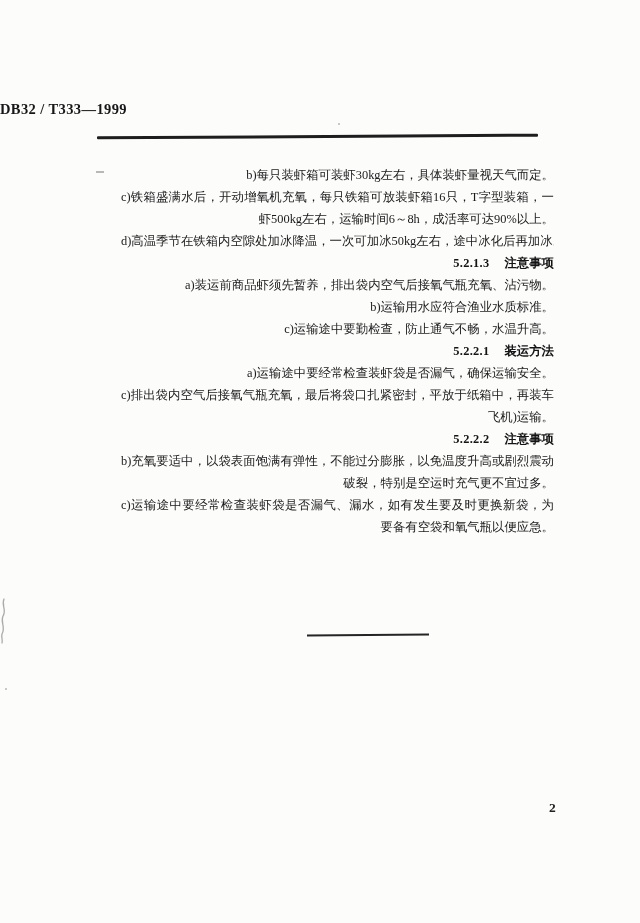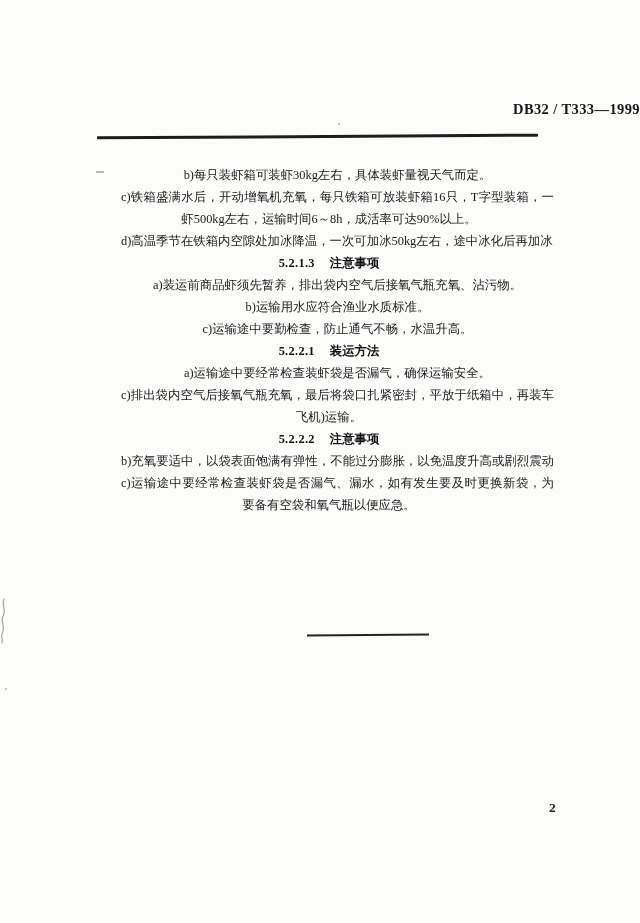--- a/index.html
+++ b/index.html
@@ -14,21 +14,21 @@
     background: #fcfcfb;
     overflow: hidden;
     font-family: "Liberation Serif", "DejaVu Serif", serif;
     color: #1a1a1a;
   }
   .doc-code {
     position: absolute;
     top: 101px;
     left: 0;
     width: 640px;
-    text-align: right;
+    text-align: left;
     font-size: 14.5px;
     font-weight: bold;
     letter-spacing: 0.4px;
     color: #161616;
   }
   .header-rule {
     position: absolute;
     left: 97px;
     top: 135px;
     width: 441px;
@@ -41,21 +41,21 @@
     position: absolute;
     left: 104px;
     top: 164px;
     width: 450px;
     font-size: 12.4px;
     line-height: 22px;
     overflow: hidden;
   }
   .line {
     white-space: nowrap;
-    text-align: center;
+    text-align: right;
   }
   .line.item { padding-left: 17px; }
   .line.stretch {
     white-space: normal;
     text-align: justify;
     text-align-last: justify;
     overflow: hidden;
     height: 22px;
   }
   .line.heading { font-weight: bold; color: #141414; }
@@ -120,20 +120,21 @@
       <div class="line heading"><span class="hnum">5.2.1.3</span><span class="htitle">注意事项</span></div>
       <div class="line item">a)装运前商品虾须先暂养，排出袋内空气后接氧气瓶充氧、沾污物。</div>
       <div class="line item">b)运输用水应符合渔业水质标准。</div>
       <div class="line item">c)运输途中要勤检查，防止通气不畅，水温升高。</div>
       <div class="line heading"><span class="hnum">5.2.2.1</span><span class="htitle">装运方法</span></div>
       <div class="line item">a)运输途中要经常检查装虾袋是否漏气，确保运输安全。</div>
       <div class="line item stretch">c)排出袋内空气后接氧气瓶充氧，最后将袋口扎紧密封，平放于纸箱中，再装车(船、</div>
       <div class="line cont">飞机)运输。</div>
       <div class="line heading"><span class="hnum">5.2.2.2</span><span class="htitle">注意事项</span></div>
       <div class="line item stretch">b)充氧要适中，以袋表面饱满有弹性，不能过分膨胀，以免温度升高或剧烈震动时袋子</div>
+      <div class="line cont">破裂，特别是空运时充气更不宜过多。</div>
       <div class="line item stretch">c)运输途中要经常检查装虾袋是否漏气、漏水，如有发生要及时更换新袋，为此，运输</div>
       <div class="line cont">要备有空袋和氧气瓶以便应急。</div>
     </div>
 
   <div class="end-rule"></div>
 
   <div class="page-num">2</div>
 
   <svg class="margin-squiggle" width="12" height="50" viewBox="0 0 12 50">
     <path d="M4,3 C1,9 7,14 3,20 C0,26 6,31 2,38 C1,41 3,44 2,47" fill="none" stroke="#8f8f8f" stroke-width="1.3" stroke-linecap="round"></path>

